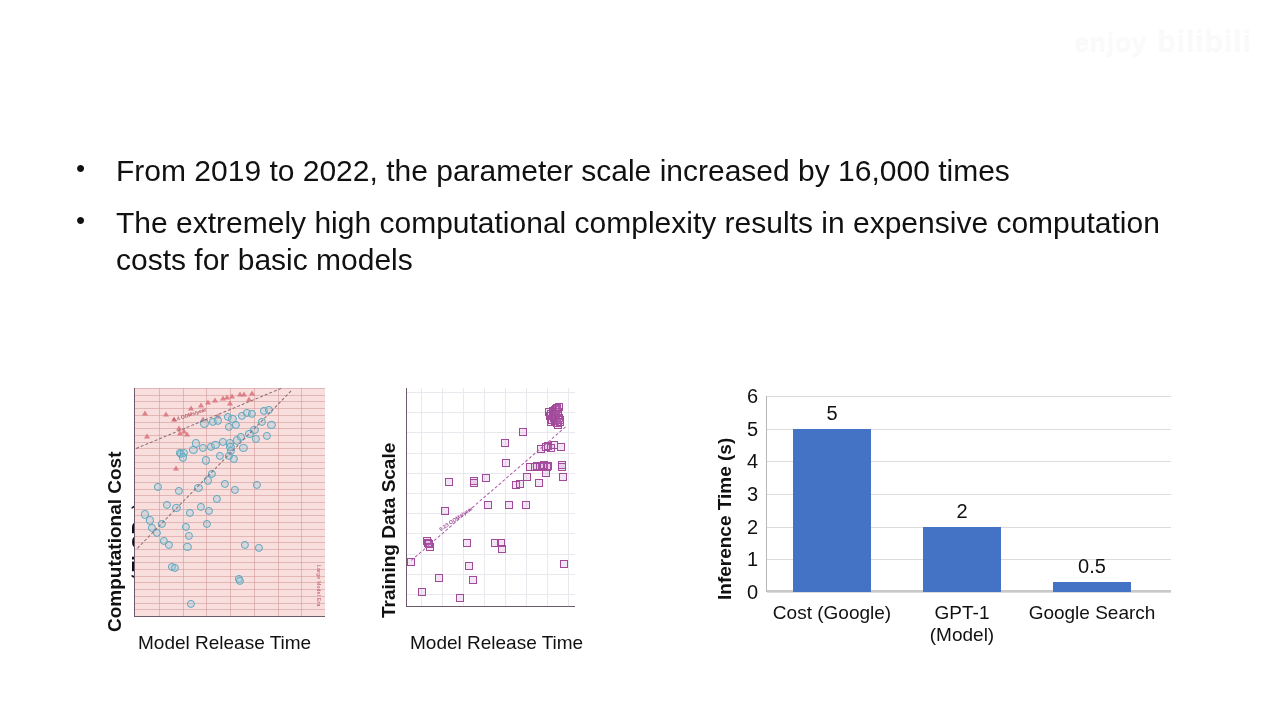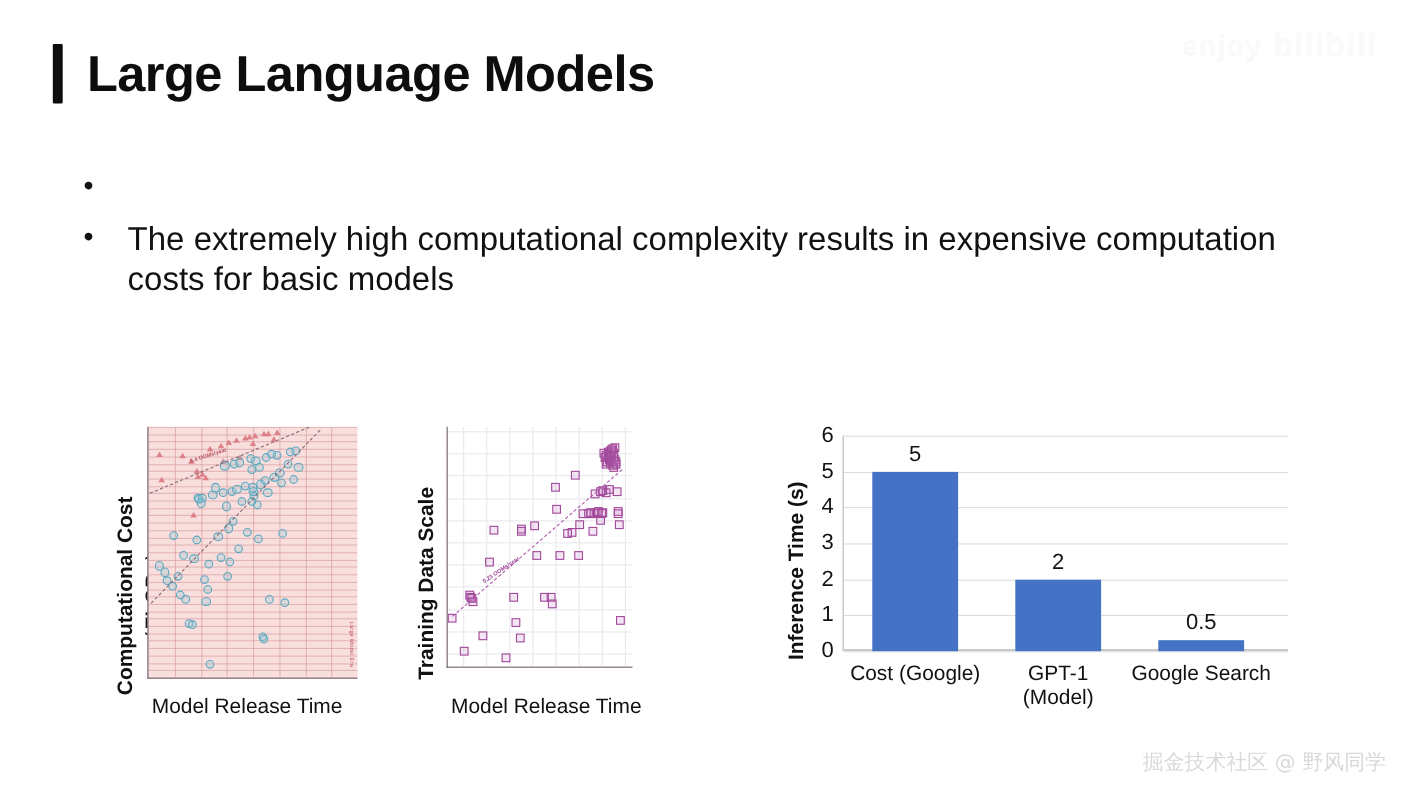--- a/index.html
+++ b/index.html
@@ -120,28 +120,25 @@
     letter-spacing:1px;white-space:nowrap;
     text-shadow:0 1px 1px rgba(0,0,0,.035);
   }
   #watermark-tr .bili{font-size:30px;margin-left:10px;}
 </style>
 </head>
 <body>
 
 <div id="slide">
 
-  <div id="title-row">
-    <div id="title-bar"></div>
-    <div id="page-title">Large Language Models</div>
-  </div>
 
   <div id="bullets">
     <div class="bullet">
       <span class="bullet-dot">•</span>
+      <span class="bullet-text">From 2019 to 2022, the parameter scale increased by 16,000 times</span>
     </div>
     <div class="bullet">
       <span class="bullet-dot">•</span>
       <span class="bullet-text">The extremely high computational complexity results in expensive computation costs for basic models</span>
     </div>
   </div>
 
   <div id="figures">
 
     <div id="fig1">
@@ -428,15 +425,14 @@
           </div>
         </div>
     </div>
 
   </div>
 
 
   <div id="watermark-tr">
     <span>enjoy</span><span class="bili">bilibili</span>
   </div>
-  <div id="watermark-br">掘金技术社区 @ 野风同学</div>
 
 </div>
 
 </body></html>

